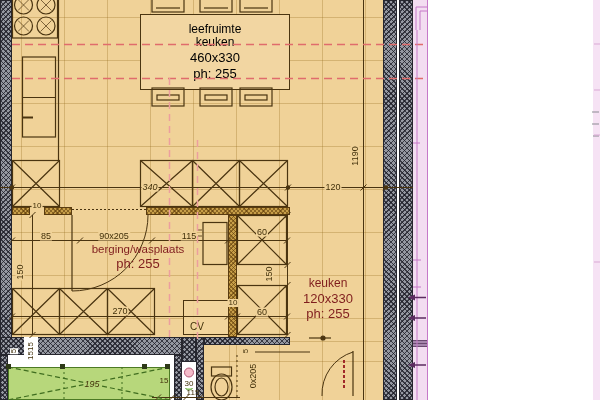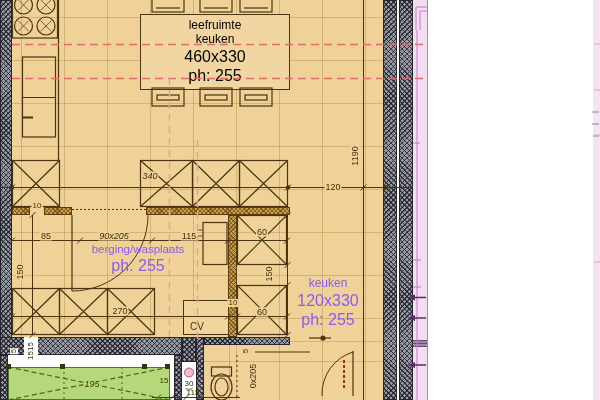--- a/index.html
+++ b/index.html
@@ -17,24 +17,24 @@
     background-image:
       repeating-linear-gradient(45deg, rgba(90,55,5,.55) 0 1px, transparent 1px 3px),
       repeating-linear-gradient(135deg, rgba(90,55,5,.55) 0 1px, transparent 1px 3px);}
   .dim{position:absolute;transform:translate(-50%,-50%);font-size:9px;line-height:1;
        color:#41300a;background:#f0d298;padding:0 1px;white-space:nowrap;}
   .dim.sm{font-size:8px;}
   .dim.rot{transform:translate(-50%,-50%) rotate(-90deg);}
   .dim.wbg{background:#ffffff;}
   .dim.gbg{background:#b7d77b;font-style:italic;}
   .dim.nobg{background:transparent;}
-  .roomlabel{position:absolute;text-align:center;color:#8b5cf6;}
+  .roomlabel{position:absolute;text-align:center;color:#7f1d1d;}
   .rname{font-weight:normal;font-size:12px;line-height:1.15;}
   .rname.mid{font-size:11.5px;}
-  .rsub{font-size:16px;line-height:1.2;}
+  .rsub{font-size:13px;line-height:1.2;}
   .table{position:absolute;left:140px;top:14px;width:148px;height:74px;border:1.5px solid #4a3410;
          background:#f2d6a2;display:flex;flex-direction:column;align-items:center;justify-content:center;}
   .cvbox{position:absolute;left:183px;top:300px;width:54px;height:35px;border:1.5px solid #4a3410;
          background:rgba(242,214,156,.85);box-sizing:border-box;text-decoration:underline;}
   .cvbox span{position:absolute;left:6px;bottom:2px;font-size:10px;color:#41300a;line-height:1;}
   .green{position:absolute;left:8px;top:367px;width:162px;height:33px;background:#b7d77b;
          border:1.5px solid #4c7a24;box-sizing:border-box;}
   .pinkband{position:absolute;left:413px;top:0;width:15px;height:400px;background:#f3ddf1;}
   .pinkedge{position:absolute;left:593px;top:0;width:7px;height:400px;background:#f6e2f4;}
   .pstrip{position:absolute;left:413px;top:340px;width:15px;height:7px;background:#a585ab;
@@ -219,26 +219,26 @@
   <div class="roomlabel" style="left:52px;top:243px;width:172px;">
     <div class="rname mid">berging/wasplaats</div>
     <div class="rsub">ph: 255</div>
   </div>
   <div class="roomlabel" style="left:297px;top:277px;width:62px;">
     <div class="rname">keuken</div>
     <div class="rsub">120x330</div>
     <div class="rsub">ph: 255</div>
   </div>
 
-  <div class="dim" style="left:150px;top:176px;font-style:italic;">340</div>
+  <div class="dim" style="left:150px;top:187px;font-style:italic;">340</div>
   <div class="dim" style="left:333px;top:187px;">120</div>
   <div class="dim rot" style="left:355px;top:156px;">1190</div>
   <div class="dim sm" style="left:37px;top:206px;">10</div>
   <div class="dim" style="left:46px;top:236px;">85</div>
-  <div class="dim" style="left:114px;top:236px;font-style:italic;">90x205</div>
+  <div class="dim" style="left:114px;top:236px;">90x205</div>
   <div class="dim" style="left:189px;top:236px;">115</div>
   <div class="dim" style="left:262px;top:232px;">60</div>
   <div class="dim rot" style="left:269px;top:274px;">150</div>
   <div class="dim" style="left:262px;top:312px;">60</div>
   <div class="dim sm" style="left:233px;top:303px;">10</div>
   <div class="dim rot" style="left:20px;top:272px;">150</div>
   <div class="dim" style="left:120px;top:311px;">270</div>
   <div class="dim gbg" style="left:92px;top:384px;">195</div>
   <div class="dim sm wbg" style="left:189px;top:384px;">30</div>
   <div class="dim sm nobg" style="left:164px;top:381px;">15</div>

